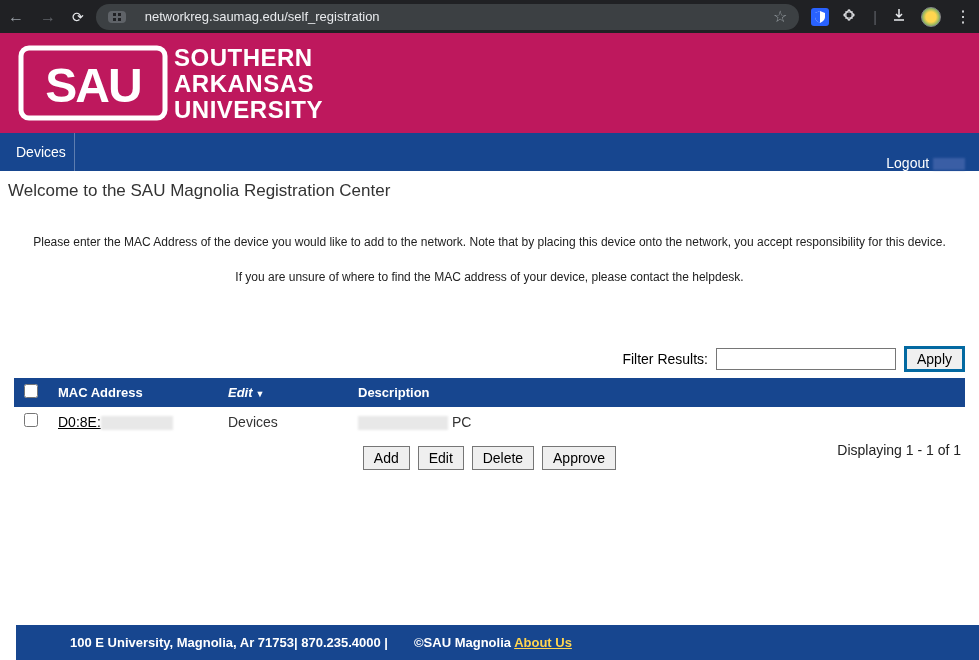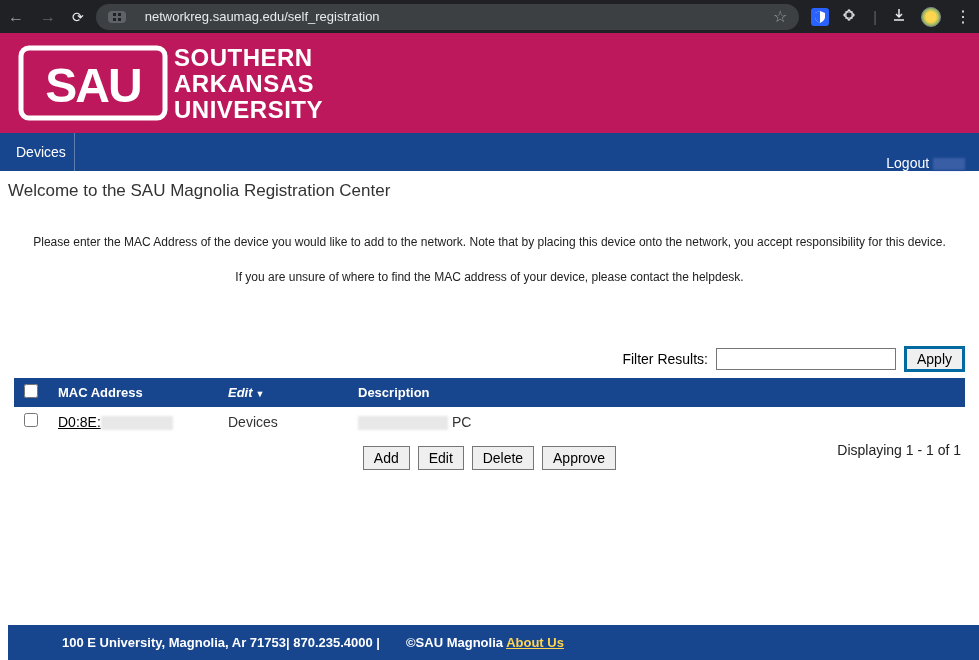--- a/index.html
+++ b/index.html
@@ -47,21 +47,21 @@
     .mac-link { text-decoration: underline; color: #000; }
     .redacted { display:inline-block; height:14px; background:#e8e8e8; vertical-align:middle; filter: blur(1px); }
     .redacted.w60 { width:72px; }
     .redacted.w80 { width:90px; }
     .cb { width:14px; height:14px; }
 
     .action-row { text-align:center; margin-top:10px; position:relative; }
     .action-row button { background:#efefef; border:1px solid #767676; padding:3px 10px; margin:0 2px; font-size:14px; cursor:pointer; }
     .display-count { position:absolute; right:18px; top:-4px; font-size:14px; color:#222; }
 
-    .footer { position: absolute; bottom: 0; left: 8px; right: 0; background: #17468f; color: #fff; font-size: 13px; font-weight: bold; padding: 10px 54px; display:flex; gap: 26px; }
+    .footer { position: absolute; bottom: 0; left: 16px; right: 0; background: #17468f; color: #fff; font-size: 13px; font-weight: bold; padding: 10px 54px; display:flex; gap: 26px; }
     .footer a { color: #ffd54f; text-decoration: underline; }
   </style>
 </head>
 <body>
 
 <div class="browser-chrome">
   <div class="nav-icons">
     <span class="nav-arrow">←</span>
     <span class="nav-arrow disabled">→</span>
     <span class="reload">⟳</span>

